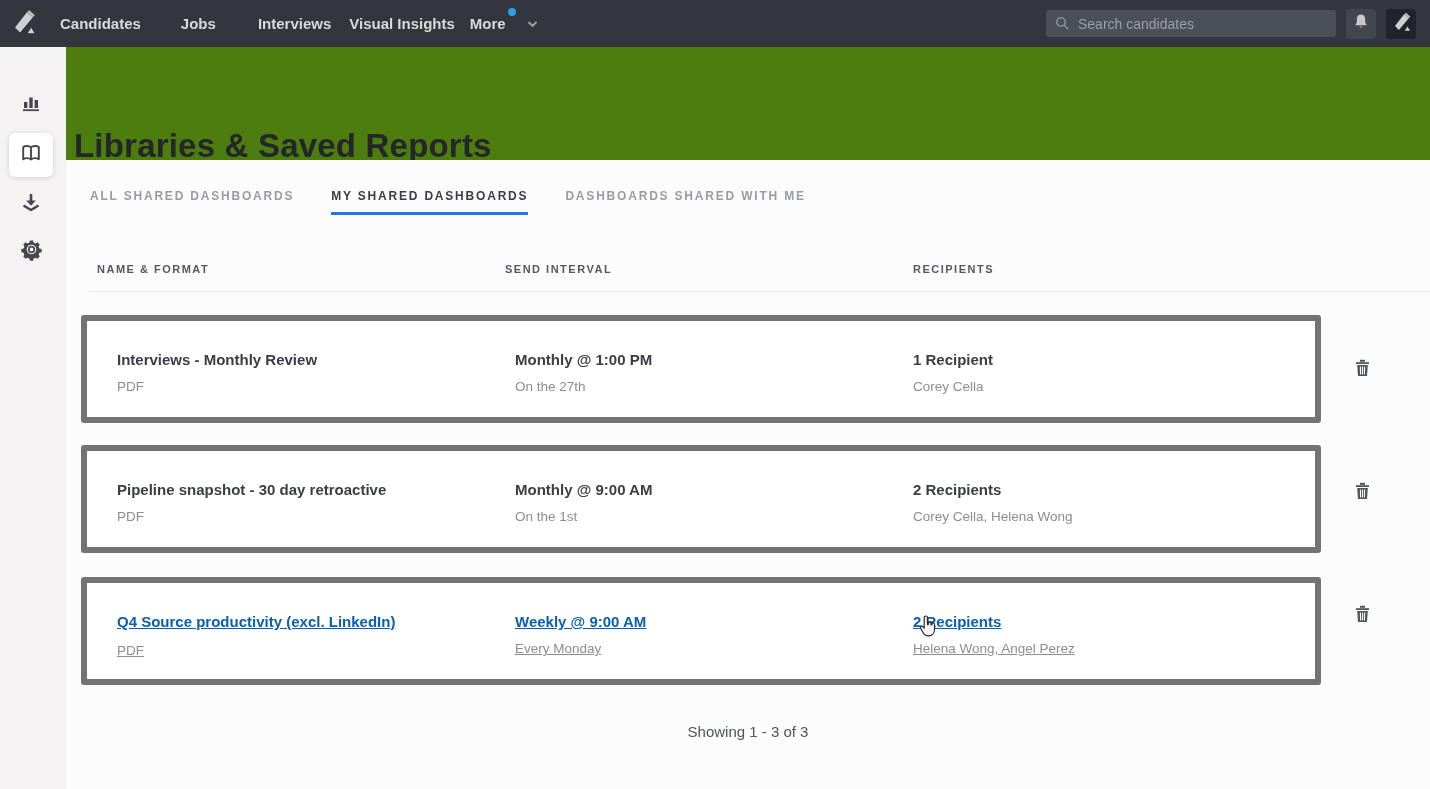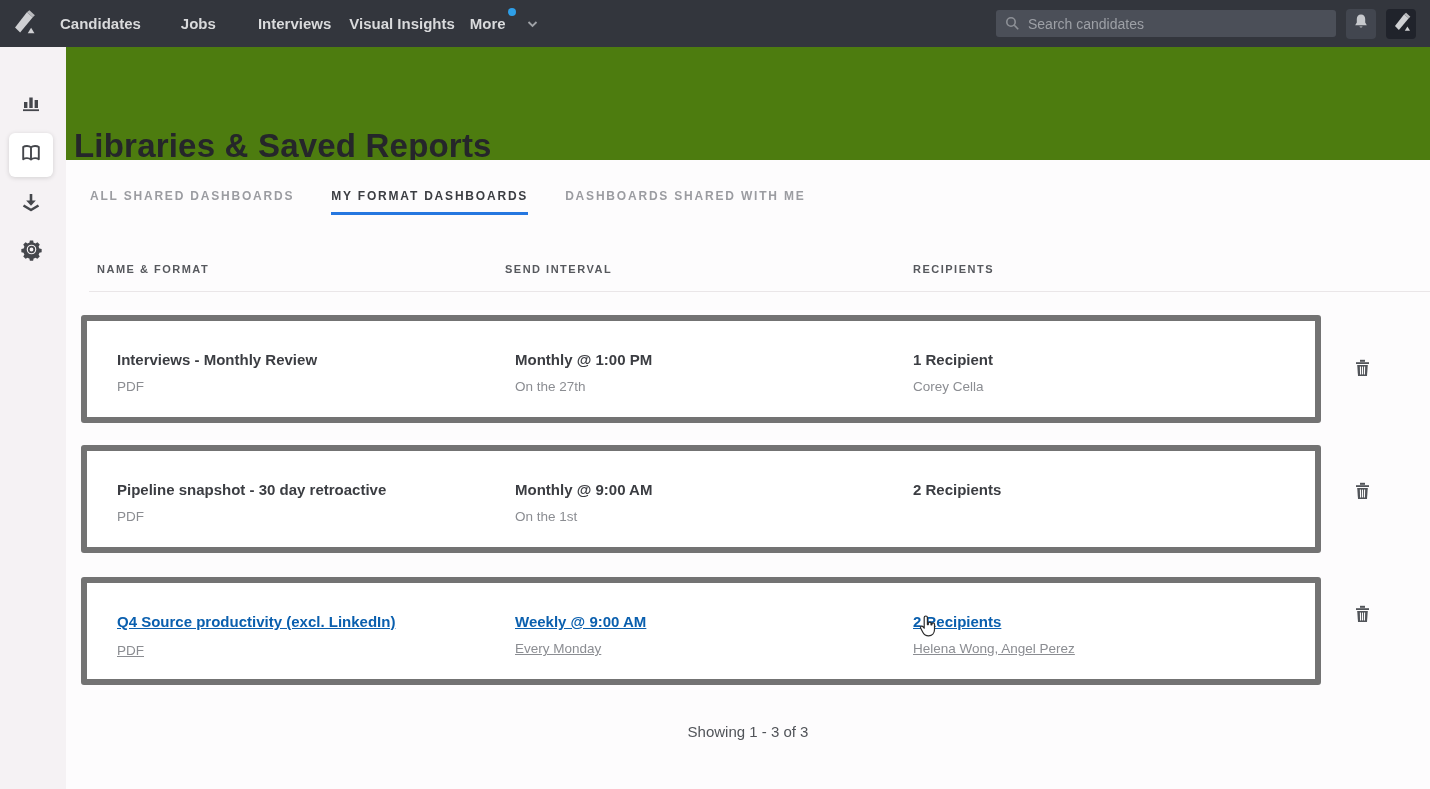--- a/index.html
+++ b/index.html
@@ -12,21 +12,21 @@
   .logo-btn { width:46px; height:47px; display:flex; align-items:center; justify-content:center; cursor:pointer; }
   .nav-item { color:#d9dadc; font-size:15px; font-weight:700; cursor:pointer; white-space:nowrap; }
   .nav-item.n1 { margin-left:14px; }
   .nav-item.n2 { margin-left:40px; }
   .nav-item.n3 { margin-left:42px; }
   .nav-item.n4 { margin-left:18px; }
   .more-wrap { position:relative; margin-left:15px; display:flex; align-items:center; }
   .more-dot { position:absolute; top:-7px; right:-10px; width:8px; height:8px; border-radius:50%; background:#2e9fe8; }
   .nav-chevron { margin-left:21px; display:flex; align-items:center; cursor:pointer; }
   .nav-right { margin-left:auto; display:flex; align-items:center; gap:10px; padding-right:14px; }
-  .search-box { position:relative; width:340px; height:27px; }
+  .search-box { position:relative; width:290px; height:27px; }
   .search-box input { width:100%; height:100%; background:#4b4f58; border:none; border-radius:3px;
                       color:#d9dadc; font-size:14px; padding-left:32px; outline:none;
                       font-family:"Liberation Sans", sans-serif; }
   .search-box input::placeholder { color:#9da0a6; }
   .search-icon { position:absolute; left:9px; top:6px; }
   .sq-btn { width:30px; height:30px; border-radius:4px; display:flex; align-items:center; justify-content:center; cursor:pointer; }
   .bell-btn { background:#42464f; }
   .profile-btn { background:#20232b; }
 
   
@@ -166,21 +166,21 @@
 </div>
 
 <div class="page-header">
   <div class="page-title">Libraries &amp; Saved Reports</div>
 </div>
 
 <div class="main">
 
   <div class="tabs">
     <div class="tab">ALL SHARED DASHBOARDS</div>
-    <div class="tab active">MY FORMAT DASHBOARDS</div>
+    <div class="tab active">MY SHARED DASHBOARDS</div>
     <div class="tab">DASHBOARDS SHARED WITH ME</div>
   </div>
 
   <div class="col-headers">
     <div class="col-h c1">NAME &amp; FORMAT</div>
     <div class="col-h c2">SEND INTERVAL</div>
     <div class="col-h c3">RECIPIENTS</div>
   </div>
   <div class="header-rule"></div>
 
@@ -203,20 +203,21 @@
     <div>
       <div class="cell-main">Pipeline snapshot - 30 day retroactive</div>
       <div class="cell-sub fmt">PDF</div>
     </div>
     <div>
       <div class="cell-main">Monthly @ 9:00 AM</div>
       <div class="cell-sub">On the 1st</div>
     </div>
     <div>
       <div class="cell-main">2 Recipients</div>
+      <div class="cell-sub">Corey Cella, Helena Wong</div>
     </div>
   </div>
 
   <div class="card r2 hovered">
     <div>
       <div class="cell-main">Q4 Source productivity (excl. LinkedIn)</div>
       <div class="cell-sub fmt">PDF</div>
     </div>
     <div>
       <div class="cell-main">Weekly @ 9:00 AM</div>

